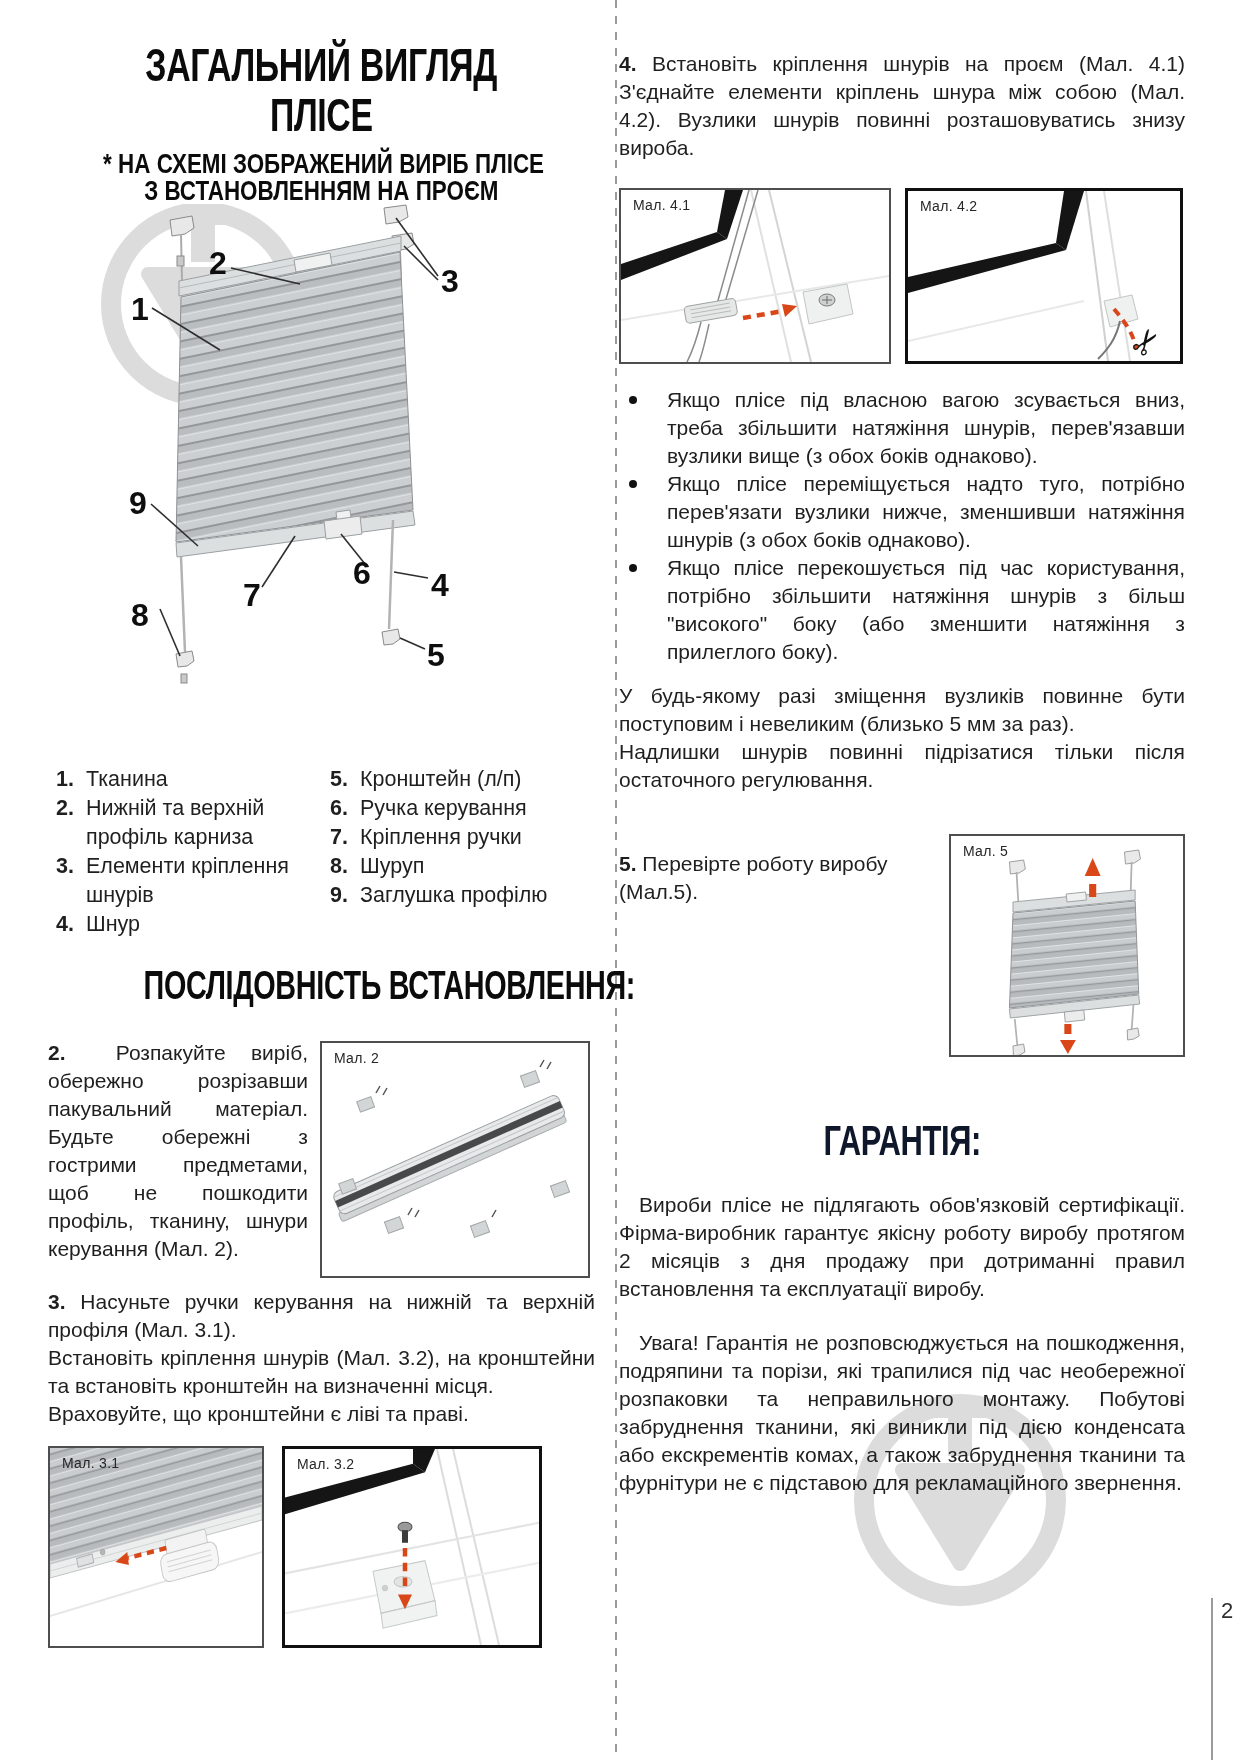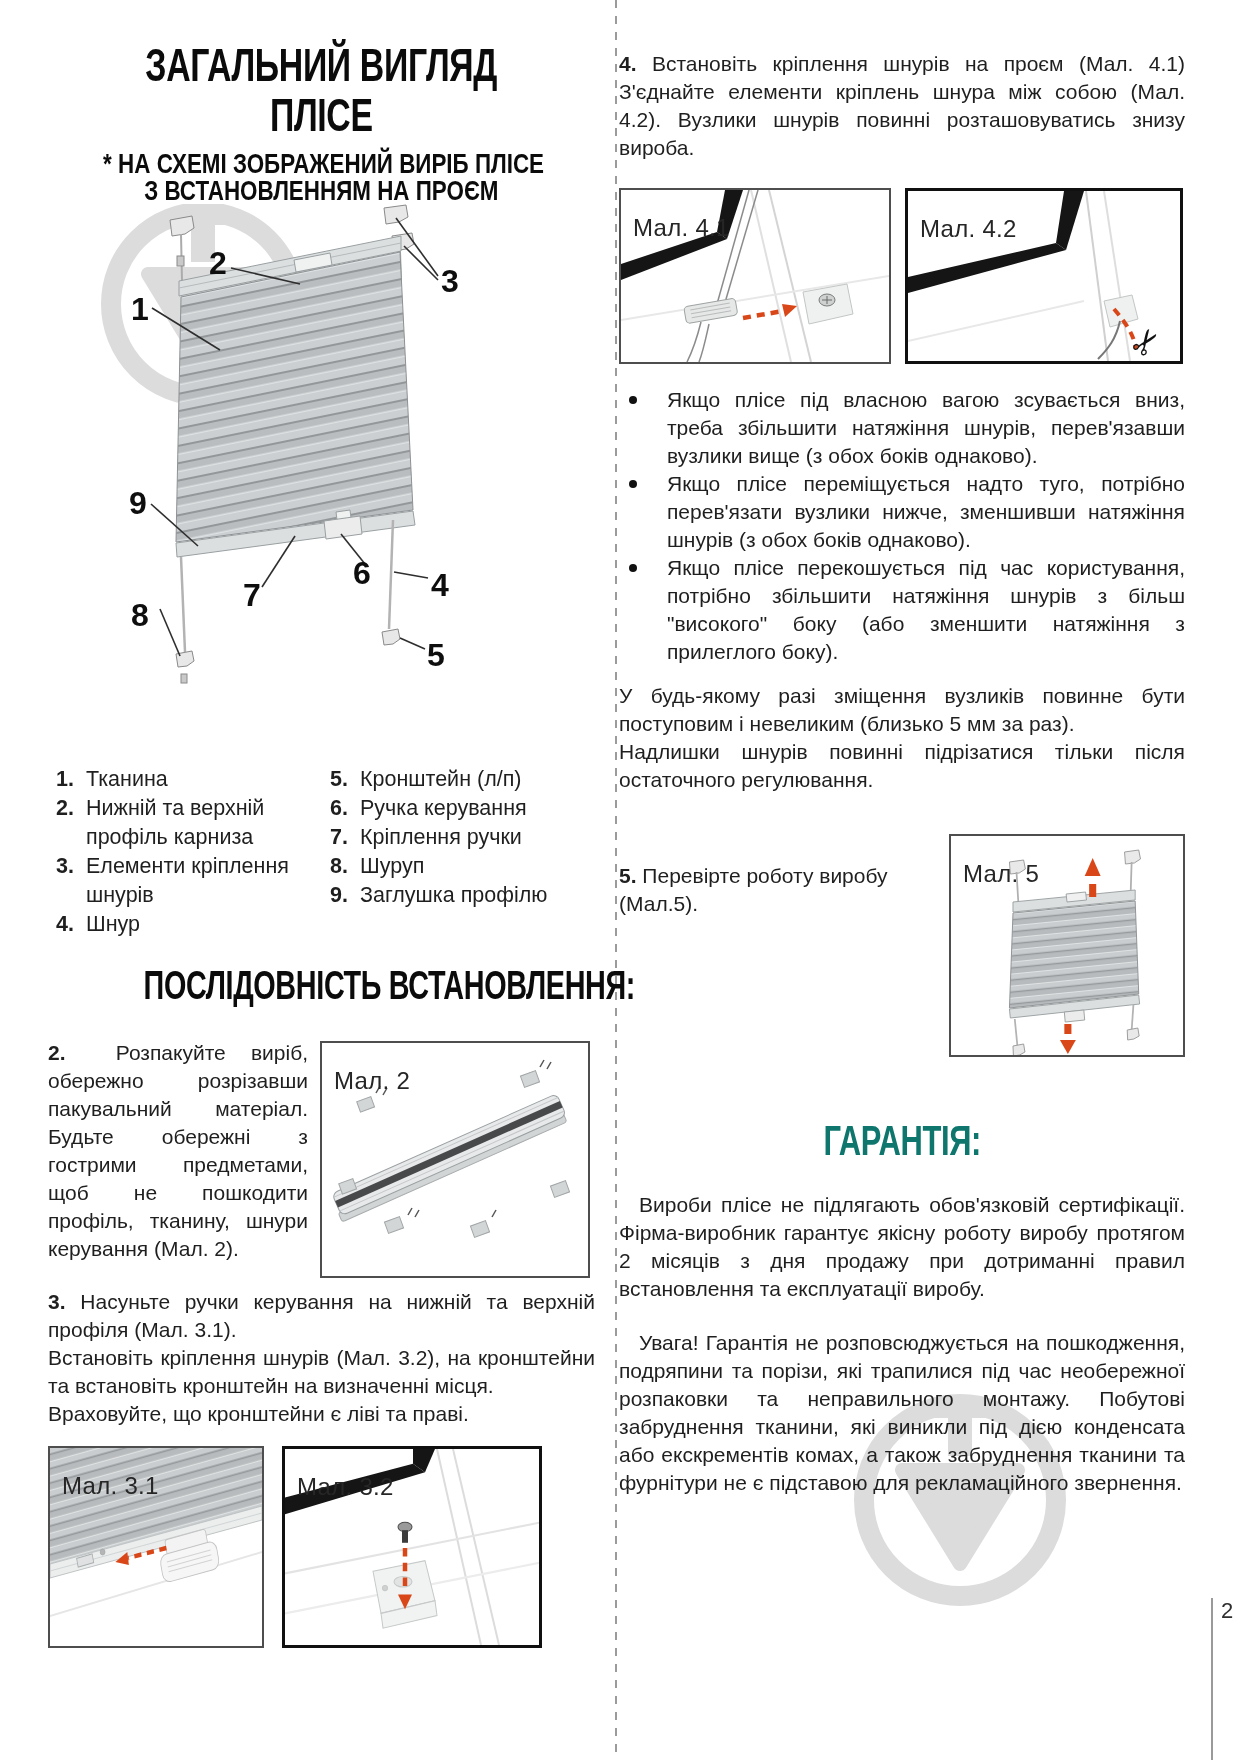--- a/index.html
+++ b/index.html
@@ -9,52 +9,52 @@
   .col-right{position:absolute;left:619px;top:40px;width:566px;}
   .divider{position:absolute;left:615px;top:0;width:2px;height:1760px;
            background:repeating-linear-gradient(to bottom,#9b9b9b 0 8px,transparent 8px 16px);}
   .center{text-align:center;}
   .cond{display:inline-block;transform:scaleX(.72);transform-origin:center;white-space:nowrap;letter-spacing:-.5px;}
   .cond8{display:inline-block;transform:scaleX(.8);transform-origin:center;white-space:nowrap;}
   .title-line{font-size:47px;line-height:50px;font-weight:700;color:#0b0b0b;}
   .subtitle-line{font-size:28px;line-height:27px;font-weight:700;color:#0b0b0b;}
   .subtitle{margin-top:10px;}
   .seq-heading{margin-top:22px;font-size:40px;line-height:48px;font-weight:700;color:#0b0b0b;}
-  .war-heading{margin-top:58px;font-size:43px;line-height:50px;font-weight:700;color:#0f766e;}
+  .war-heading{margin-top:58px;font-size:43px;line-height:50px;font-weight:700;color:#0f172a;}
   .body-txt{font-size:21px;line-height:28px;}
   .just{text-align:justify;}
   .stretch-last{text-align-last:justify;}
   .legend{margin-top:52px;display:flex;gap:24px;padding-left:8px;}
   .leg-col{display:flex;flex-direction:column;}
   .leg-col.l{width:250px;}
   .leg-col.r{width:240px;}
   .leg-item{display:flex;font-size:21.5px;line-height:29px;}
   .leg-num{width:30px;font-weight:700;flex:none;}
   .leg-text{flex:1;}
   .step2-row{margin-top:30px;display:flex;gap:12px;}
   .step2-text{width:260px;}
   .fig{position:relative;box-sizing:border-box;border:2px solid #4e4e4e;background:#fff;flex:none;overflow:hidden;}
   .fig.thick{border:3px solid #101010;}
   .fig svg{display:block;width:100%;height:100%;}
-  .figlabel{position:absolute;top:7px;left:12px;font-size:24px;color:#262626;letter-spacing:.3px;margin-top:17px;}
+  .figlabel{position:absolute;top:7px;left:12px;font-size:14px;color:#262626;letter-spacing:.3px;}
   .fig2{width:270px;height:237px;margin-top:2px;border-width:2px;}
   .step3{margin-top:10px;}
   .figrow3{margin-top:18px;display:flex;gap:18px;}
   .fig31{width:216px;height:202px;}
   .fig32{width:260px;height:202px;}
   .figrow4{margin-top:26px;display:flex;gap:14px;}
   .fig41{width:272px;height:176px;}
   .fig42{width:278px;height:176px;}
   .bullets{margin-top:22px;}
   .bullet{display:flex;}
   .bullet .dot{width:8px;height:8px;border-radius:50%;background:#111;margin:10px 30px 0 10px;flex:none;}
   .bullet .btxt{flex:1;}
   .note{margin-top:16px;}
   .step5-row{margin-top:40px;display:flex;align-items:flex-start;}
-  .step5-text{width:280px;margin-top:28px;}
+  .step5-text{width:280px;margin-top:16px;}
   .fig5{width:236px;height:223px;margin-left:auto;}
   .warranty-p{margin-top:26px;text-indent:20px;position:relative;z-index:1;}
   .wm-bottom{position:absolute;left:830px;top:1370px;width:260px;height:260px;z-index:0;}
   .pagenum-wrap{position:absolute;left:1211px;top:1598px;height:162px;border-left:2px solid #9a9a9a;padding-left:8px;}
   .pagenum{font-size:22px;color:#2e2e2e;}
   b{font-weight:700;}
 </style>
 </head>
 <body>
 

